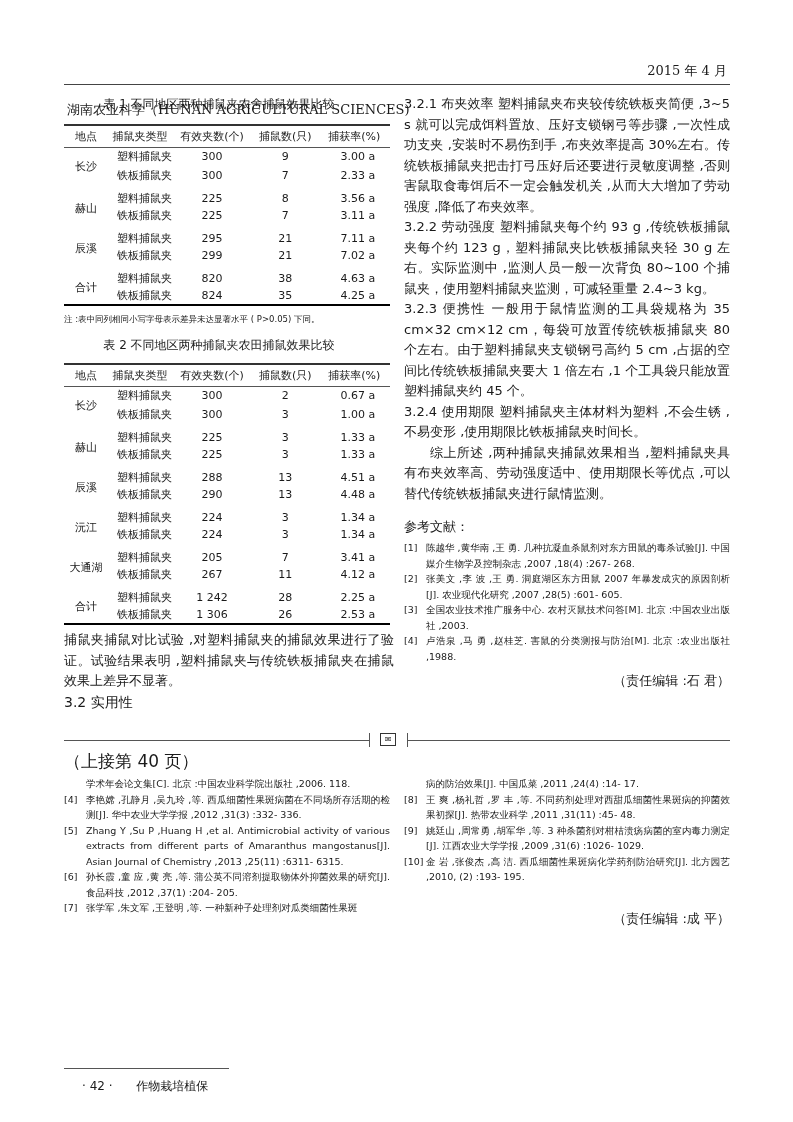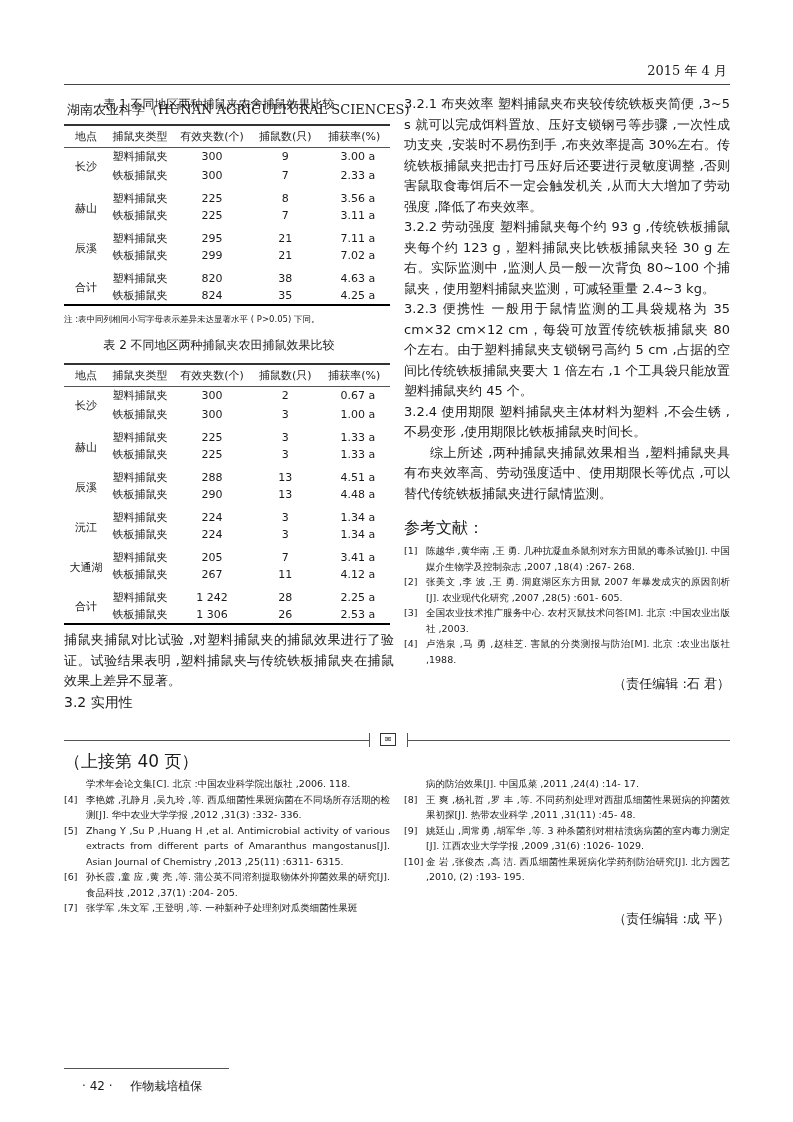--- a/index.html
+++ b/index.html
@@ -9,36 +9,36 @@
   .header-right { right:66px; top:62px; font-size:13px; font-family:"DejaVu Serif", serif; }
   .header-rule { left:64px; top:84px; width:666px; height:1px; background:#444; }
 
   .table-caption { font-size:12px; text-align:center; width:326px; left:56px; }
   table.data { position:absolute; left:64px; width:326px; border-collapse:collapse; font-size:11px; }
   table.data thead tr { border-top:2px solid #333; border-bottom:1px solid #555;margin-top:8px; }
   table.data tbody { border-bottom:2px solid #000000; }
   table.data th { font-weight:normal; height:22px; text-align:center; }
   table.data td { height:19px; text-align:center; }
   table.data td.loc { width:44px; }
-  table.data td.type { text-align:center; width:64px; }
+  table.data td.type { text-align:right; width:64px; }
   table.data td.rate { text-align:left; padding-left:22px; }
   table.data tr.gap td { padding-top:6px; }
   .note { left:64px; font-size:8.5px; }
 
   .col-text { font-size:13px; line-height:20.5px; text-align:justify; }
   .para-left { left:64px; top:630px; width:330px; }
   .sec { font-size:14px; }
   .right-col { left:404px; top:94px; width:326px; }
   .indent { text-indent:2em; }
 
   .refs { font-size:9.5px; line-height:15.5px; }
   .ref { display:flex; }
   .ref .num { width:22px; flex-shrink:0; }
   .ref .txt { flex:1; text-align:justify; }
-  .ref-title { font-size:16px; margin-bottom:4px; }
+  .ref-title { font-size:13px; margin-bottom:4px; }
   .editor { font-size:13px; text-align:right; }
 
   .divider { top:740px; height:1px; background:#555; }
   .tick { width:1px; height:14px; background:#555; top:733px; }
   .logo { left:380px; top:733px; width:16px; height:13px; border:1px solid #333; font-size:8px; text-align:center; line-height:11px; }
   .foot-rule { left:64px; top:1068px; width:165px; height:1px; background:#555; }
   .foot { left:82px; top:1078px; font-size:12px; }
 </style>
 </head>
 <body>
@@ -287,14 +287,14 @@
     <div class="ref">
       <span class="num">[10]</span>
       <span class="txt">金 岩 ,张俊杰 ,高 洁. 西瓜细菌性果斑病化学药剂防治研究[J]. 北方园艺 ,2010, (2) :193- 195.</span>
     </div>
   </div>
 <div class="abs editor" style="left:404px;top:910px;width:326px">（责任编辑 :成  平）</div>
 
 <div class="abs foot-rule"></div>
 <div class="abs foot">
   <span>· 42 ·</span>
-  <span style="margin-left:14px">作物栽培植保</span>
+  <span style="margin-left:20px">作物栽培植保</span>
 </div>
 
 </body></html>

